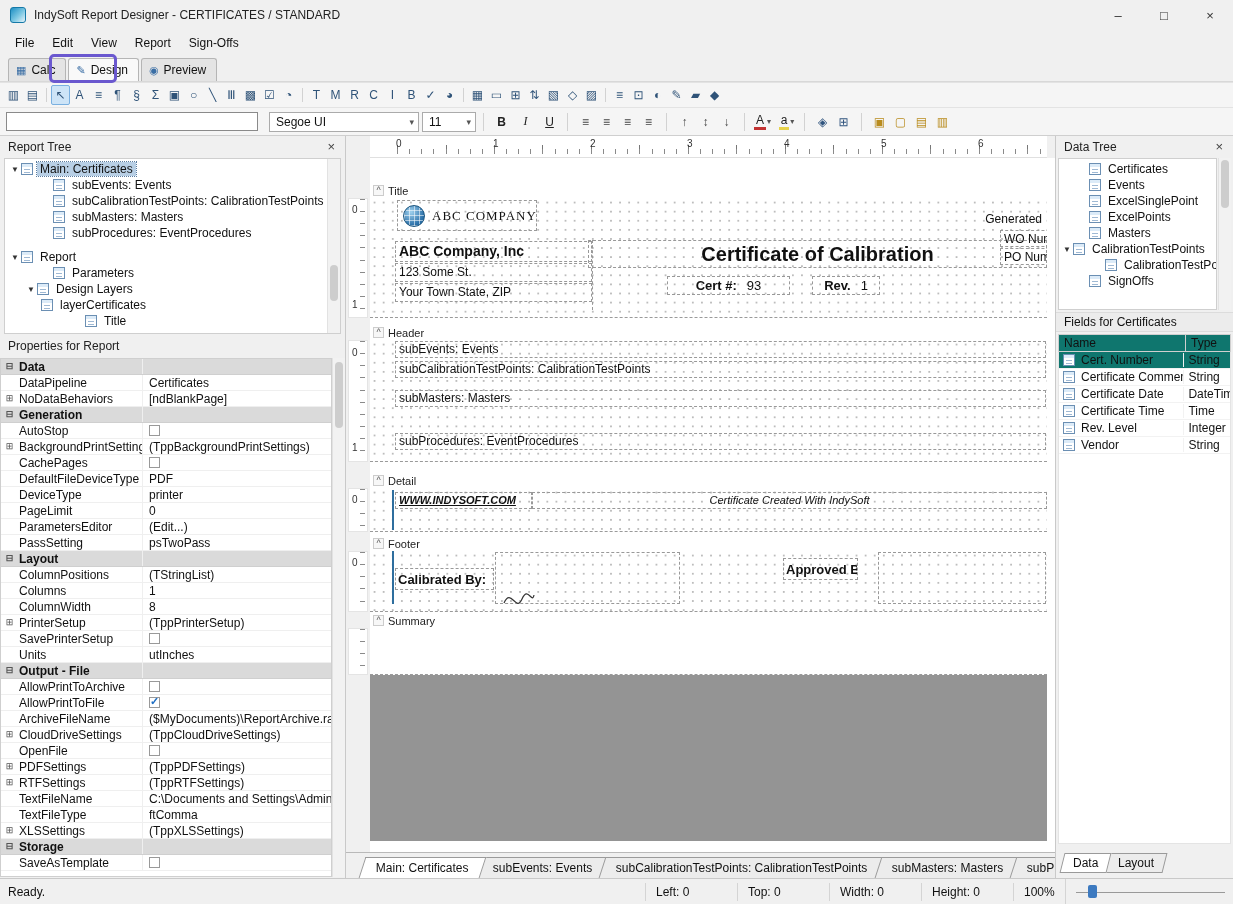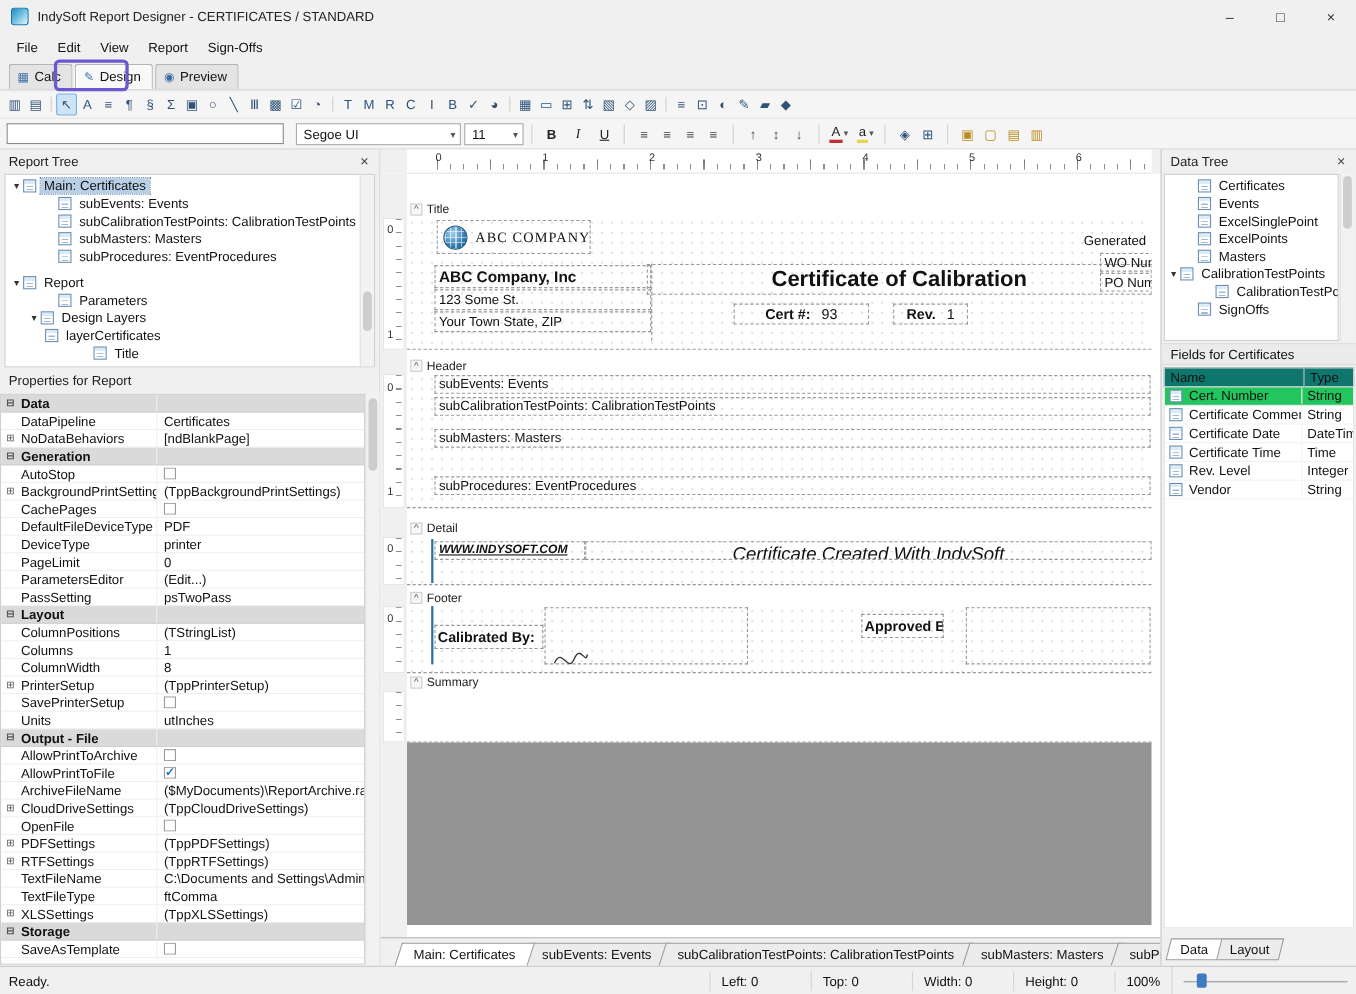--- a/index.html
+++ b/index.html
@@ -100,42 +100,42 @@
 .text-obj{font-size:12px;padding:1px 3px;white-space:nowrap}
 .company{font-size:14px;font-weight:bold}
 .vdash{position:absolute;width:0;border-left:1px dashed #999}
 .cert-title{font-size:20px;font-weight:bold;text-align:center;line-height:27px;white-space:nowrap}
 .cert-no{display:flex;align-items:center;justify-content:center;gap:10px;font-size:13px;white-space:nowrap}
 .gen-label{position:absolute;font-size:12px;text-align:right;white-space:nowrap}
 .edge-obj{border-right:none;font-size:12px;padding:1px 3px;white-space:nowrap}
 .subreport{left:25px;width:651px;height:17px;font-size:12px;padding:0 3px;white-space:nowrap}
 .vline{position:absolute;width:2px;background:#2e6e9e}
 .website{font-size:11px;font-weight:bold;font-style:italic;text-decoration:underline;padding:1px 3px;white-space:nowrap}
-.note{font-size:17px;font-style:italic;text-align:center;padding:1px 3px;white-space:nowrap}
+.note{font-size:11px;font-style:italic;text-align:center;padding:1px 3px;white-space:nowrap}
 .by-label{display:flex;align-items:center;font-size:13px;font-weight:bold;padding-left:2px;white-space:nowrap}
 .sig-box{overflow:visible}
 .squiggle{position:absolute;left:6px;bottom:-10px}
 .gray-area{position:absolute;left:0;top:517px;width:677px;height:166px;background:#949494}
 .bottom-tabs{position:absolute;left:0;right:0;bottom:0;height:26px;background:#f0f0f0;border-top:1px solid #b9b9b9;display:flex;align-items:flex-end;padding-left:16px;overflow:hidden}
 .btab{height:21px;display:flex;align-items:center;padding:0 13px;border:1px solid #9a9a9a;border-bottom:none;background:#ececec;transform:skewX(-18deg);margin-right:-4px}
 .btab span{transform:skewX(18deg);white-space:nowrap}
 .btab.active{background:#fff;z-index:2}
 
 
 .right-panel{position:absolute;left:1055px;top:136px;right:0;bottom:26px;background:#f0f0f0;border-left:1px solid #c9c9c9}
 .dt-area{position:absolute;left:2px;right:16px;top:22px;height:152px;background:#fff;border:1px solid #cfcfcf;overflow:hidden;padding-top:2px}
 .dt-sb{right:2px;top:22px;height:152px}
 .fields-title{position:absolute;left:0;right:0;top:176px;height:20px;display:flex;align-items:center;padding-left:8px;background:#ececec;border-top:1px solid #dcdcdc;border-bottom:1px solid #dcdcdc}
 .fields-head{position:absolute;left:2px;right:2px;top:198px;height:18px;display:flex}
 .fh{border:1px solid #cfcfcf;background:#0f766e;display:flex;align-items:center;padding-left:5px;height:18px}
 .fh-name{width:128px}
 .fh-type{flex:1;border-left:none}
 .fields-rows{position:absolute;left:2px;right:2px;top:216px;bottom:34px;background:#fff;border:1px solid #e4e4e4;border-top:none;overflow:hidden}
 .frow{display:flex;align-items:center;height:17px;border-bottom:1px solid #f2f2f2;padding-left:4px}
-.frow.sel{background:#22c55e}
+.frow.sel{background:#0f766e}
 .fname{width:108px;overflow:hidden;white-space:nowrap;padding-left:2px}
 .ftype{width:48px;overflow:hidden;white-space:nowrap;border-left:1px solid #f2f2f2;padding-left:4px}
 .right-tabs{position:absolute;left:6px;bottom:5px;display:flex}
 .rtab{height:20px;display:flex;align-items:center;padding:0 10px;border:1px solid #9a9a9a;background:#ececec;transform:skewX(-14deg);margin-right:-2px}
 .rtab span{transform:skewX(14deg)}
 .rtab.active{background:#fff;z-index:2}
 
 
 .statusbar{position:absolute;left:0;right:0;bottom:0;height:26px;background:#f0f0f0;border-top:1px solid #c9c9c9;display:flex;align-items:center}
 .sb-msg{padding-left:8px;width:645px;flex:none}

